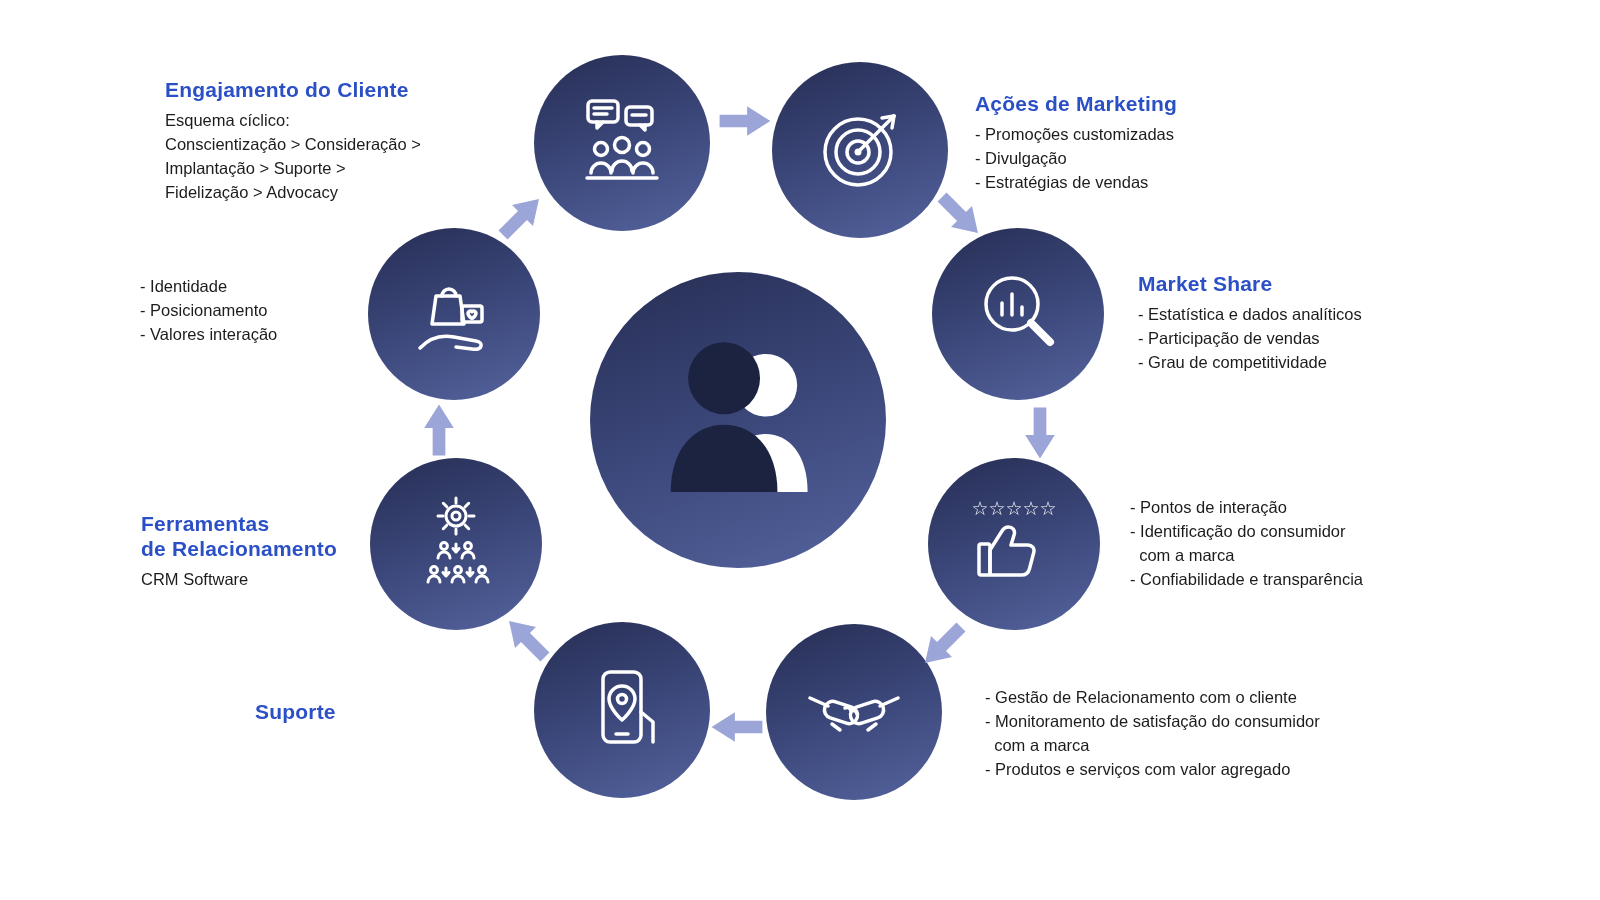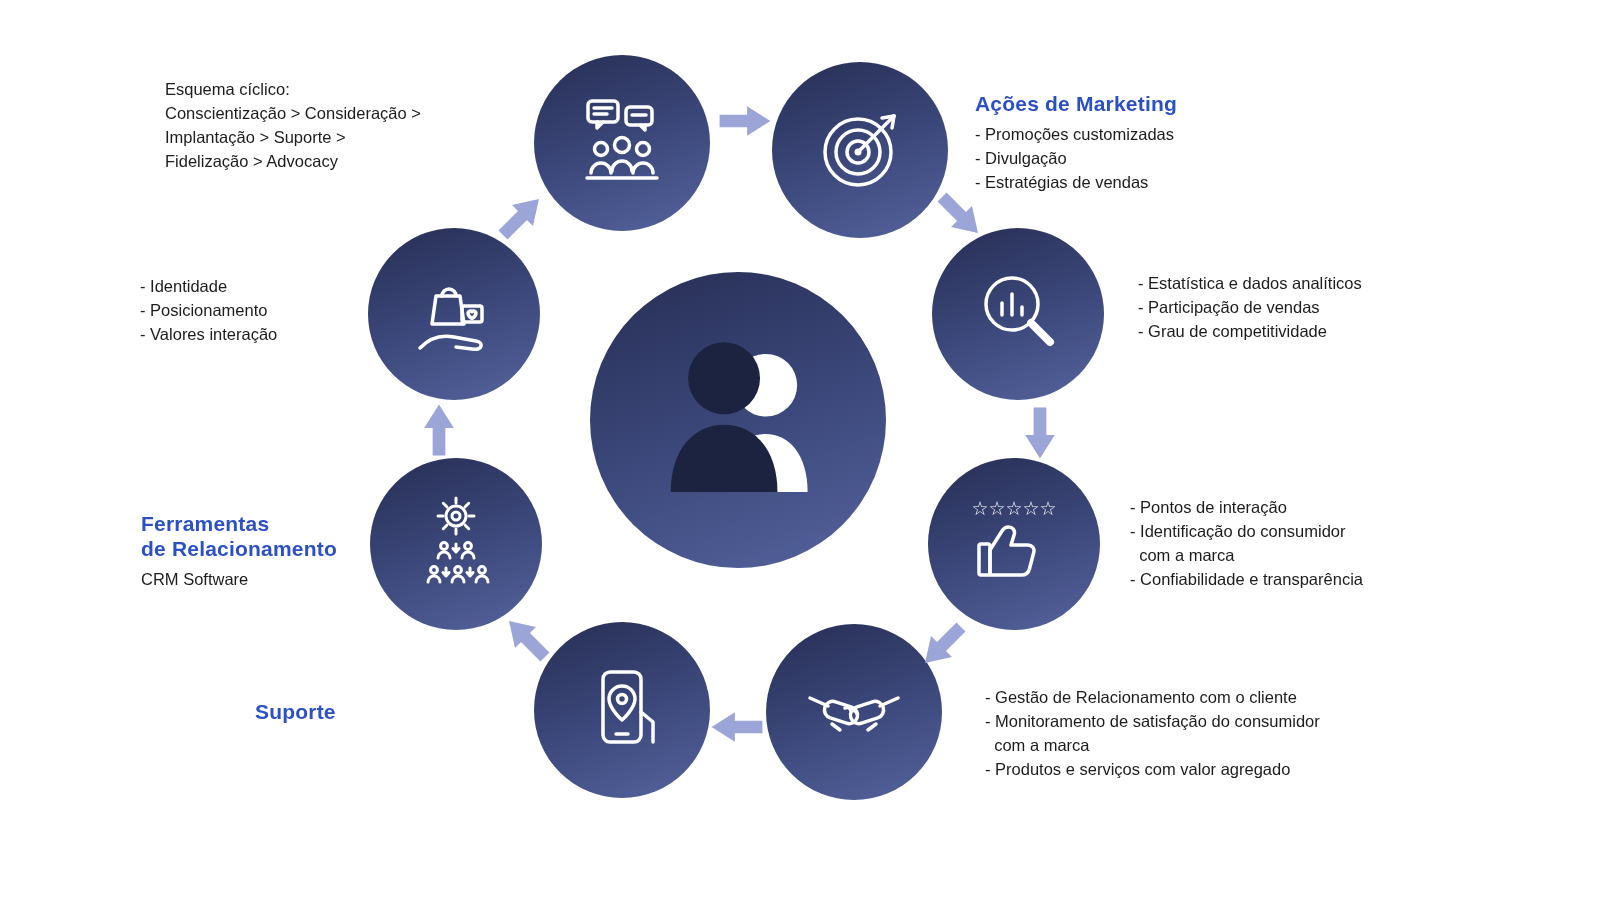--- a/index.html
+++ b/index.html
@@ -220,34 +220,36 @@
       <polygon points="0,11 26,11 26,3 48,17 26,31 26,23 0,23" fill="#9ca5d8"></polygon>
     </svg>
 </div>
 <div class="flow-arrow a8">
   <svg viewBox="0 0 48 34">
       <polygon points="0,11 26,11 26,3 48,17 26,31 26,23 0,23" fill="#9ca5d8"></polygon>
     </svg>
 </div>
 
 <div class="label l-engajamento">
+  <h2>Engajamento do Cliente</h2>
   <div class="lines">Esquema cíclico:
 Conscientização &gt; Consideração &gt;
 Implantação &gt; Suporte &gt;
 Fidelização &gt; Advocacy</div>
 </div>
 
 <div class="label l-acoes">
   <h2>Ações de Marketing</h2>
   <div class="lines">- Promoções customizadas
 - Divulgação
 - Estratégias de vendas</div>
 </div>
 
 <div class="label l-market">
+  <h2>Market Share</h2>
   <div class="lines">- Estatística e dados analíticos
 - Participação de vendas
 - Grau de competitividade</div>
 </div>
 
 <div class="label l-experiencia">
   <div class="lines">- Pontos de interação
 - Identificação do consumidor
   com a marca
 - Confiabilidade e transparência</div>

